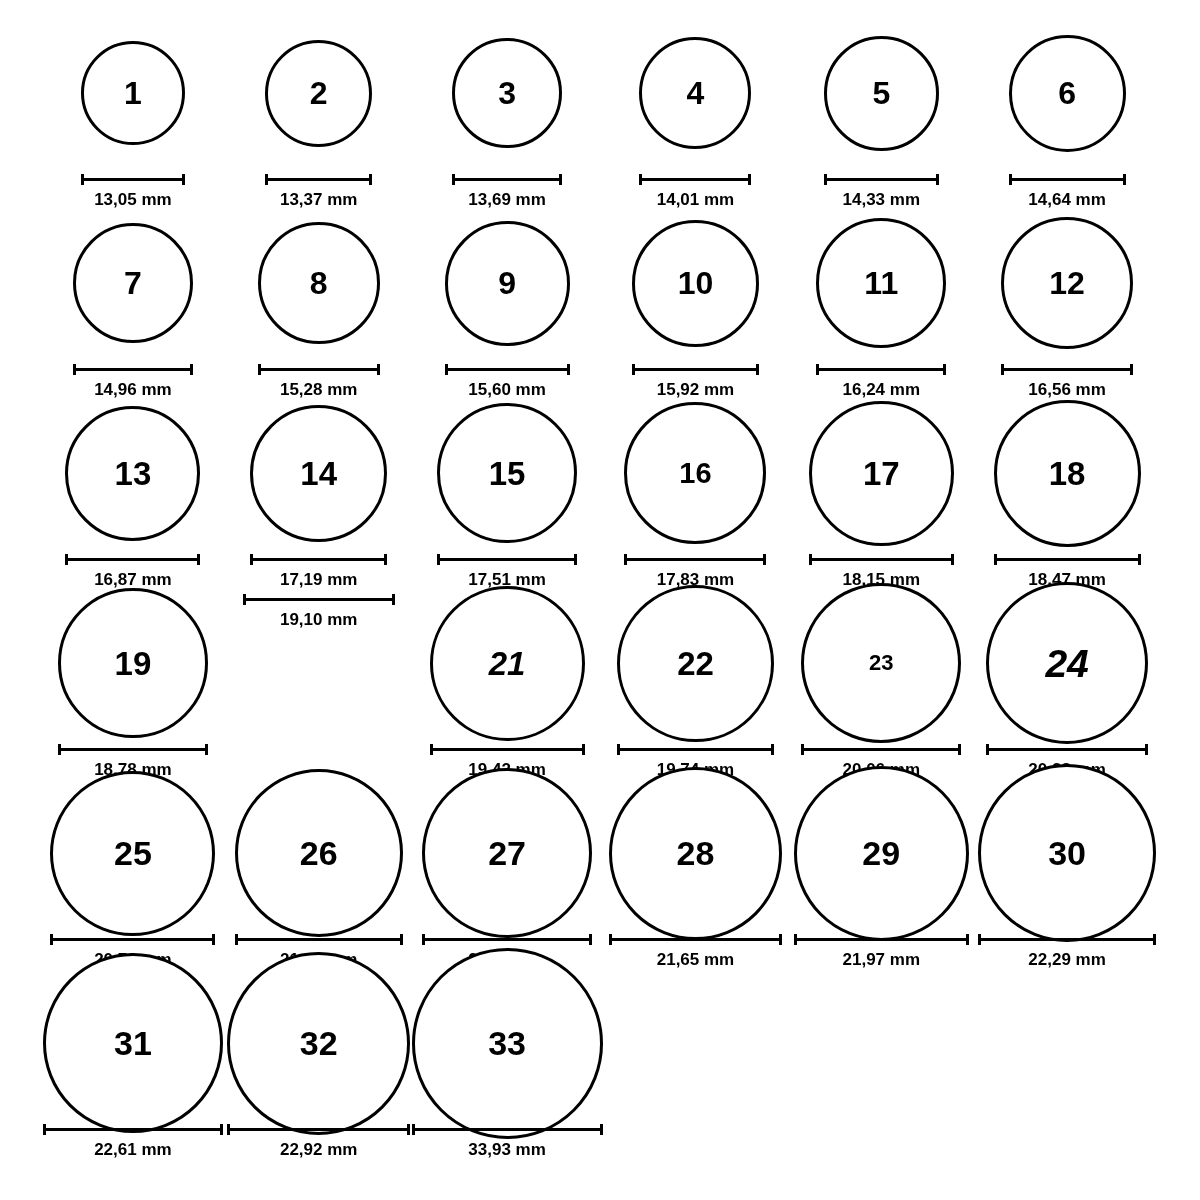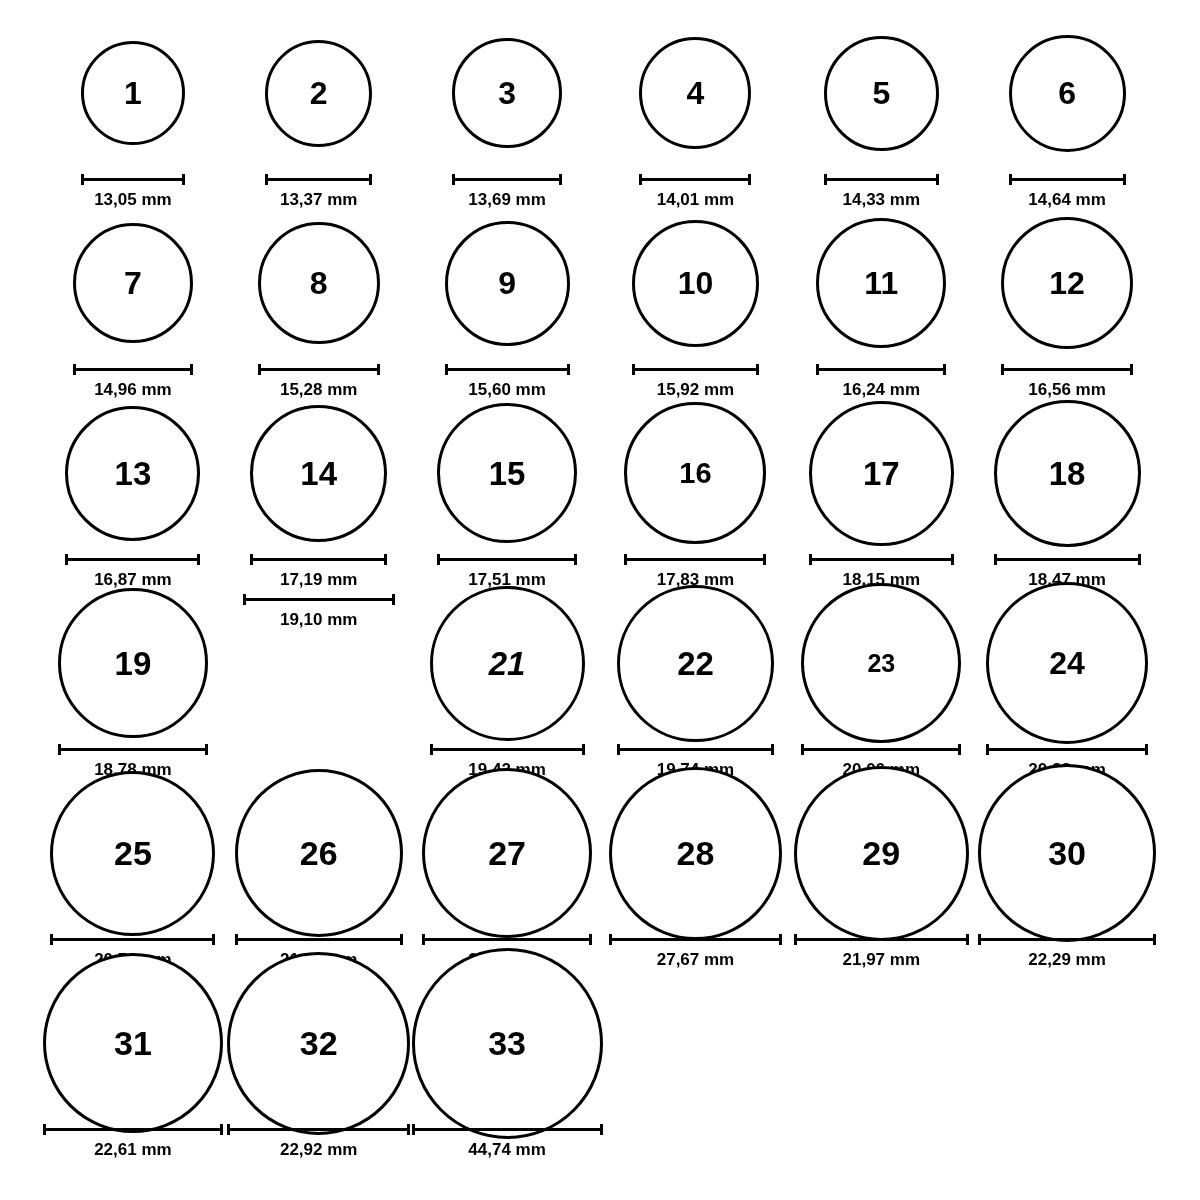--- a/index.html
+++ b/index.html
@@ -377,34 +377,34 @@
         <div class="measure">
           <span class="bar" style="width: 157px;">
             <span class="line"></span>
           </span>
         </div>
         <div class="mm-label">19,74 mm</div>
       </div>
       <div class="ring-cell">
         <div class="circle-wrap">
           <div class="circle" style="width: 160px; height: 160px;">
-            <span class="circle-label" style="font-size: 25px;">23</span>
+            <span class="circle-label" style="font-size: 22px;">23</span>
           </div>
         </div>
         <div class="measure">
           <span class="bar" style="width: 160px;">
             <span class="line"></span>
           </span>
         </div>
         <div class="mm-label">20,06 mm</div>
       </div>
       <div class="ring-cell">
         <div class="circle-wrap">
           <div class="circle" style="width: 162px; height: 162px;">
-            <span class="circle-label" style="font-size: 32px;">24</span>
+            <span class="circle-label" style="font-size: 39px; font-style: italic;">24</span>
           </div>
         </div>
         <div class="measure">
           <span class="bar" style="width: 162px;">
             <span class="line"></span>
           </span>
         </div>
         <div class="mm-label">20,38 mm</div>
       </div>
       <div class="ring-cell">
@@ -450,21 +450,21 @@
         <div class="circle-wrap">
           <div class="circle" style="width: 173px; height: 173px;">
             <span class="circle-label" style="font-size: 34px;">28</span>
           </div>
         </div>
         <div class="measure">
           <span class="bar" style="width: 173px;">
             <span class="line"></span>
           </span>
         </div>
-        <div class="mm-label">27,67 mm</div>
+        <div class="mm-label">21,65 mm</div>
       </div>
       <div class="ring-cell">
         <div class="circle-wrap">
           <div class="circle" style="width: 175px; height: 175px;">
             <span class="circle-label" style="font-size: 34px;">29</span>
           </div>
         </div>
         <div class="measure">
           <span class="bar" style="width: 175px;">
             <span class="line"></span>
@@ -515,16 +515,16 @@
         <div class="circle-wrap">
           <div class="circle" style="width: 191px; height: 191px;">
             <span class="circle-label" style="font-size: 34px;">33</span>
           </div>
         </div>
         <div class="measure">
           <span class="bar" style="width: 191px;">
             <span class="line"></span>
           </span>
         </div>
-        <div class="mm-label">44,74 mm</div>
+        <div class="mm-label">33,93 mm</div>
       </div>
     </div>
 </div>
 
 </body></html>

